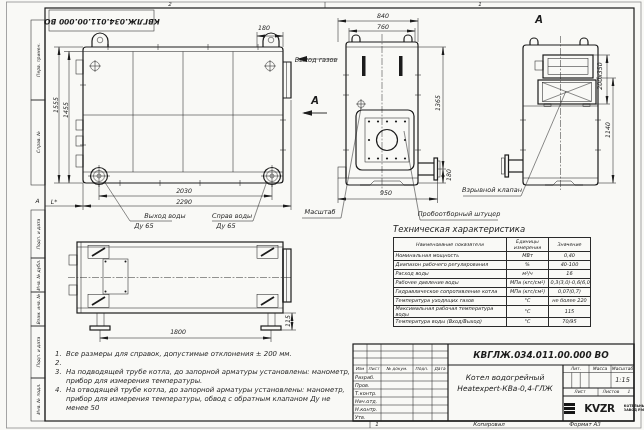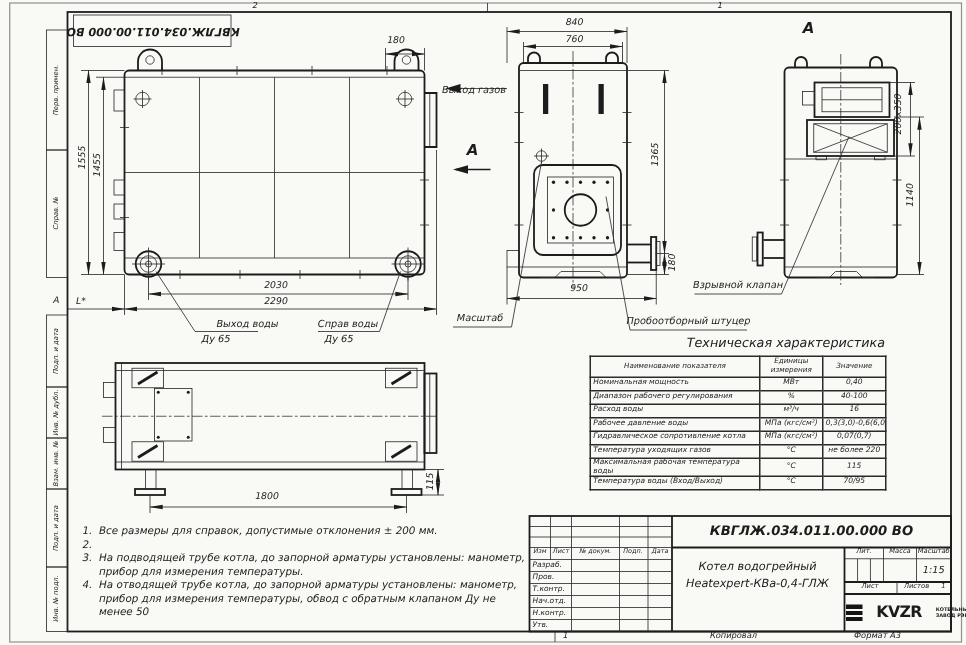--- a/index.html
+++ b/index.html
@@ -23,21 +23,21 @@
   .f45{font-size:4.5px}
   .f43{font-size:4.3px}
   .f65{font-size:6.5px}
   .f88{font-size:8.8px}
   .f75{font-size:7.5px}
   .tbl{position:absolute;font-size:5px;transform:translateY(-50%);white-space:nowrap}
   .notes{position:absolute;left:55px;top:350px;width:300px}
   .note{display:flex;font-size:6.9px;line-height:1.3;margin:0}
   .note .n{width:11px;flex:none}
   .tech{position:absolute;left:393px;top:224px;width:197px}
-  .tech-title{text-align:right;font-size:8.5px;margin-bottom:3px}
+  .tech-title{text-align:left;font-size:8.5px;margin-bottom:3px}
   table.spec{border-collapse:collapse;width:197px;table-layout:fixed}
   .spec td{border:0.6px solid #2a2a2a;font-size:5px;line-height:1.1;padding:0 1.5px;height:8px;overflow:hidden}
   .spec tr.hd td{height:13px;text-align:center;font-size:4.8px}
   .spec td.u,.spec td.v{text-align:center}
   .logo{position:absolute;left:564px;top:397px;width:84px;height:22px;display:flex;align-items:center;justify-content:space-between;gap:2px;font-style:normal}
   .logo .bars{width:11px;height:11px;background:linear-gradient(#151515 0 26%,#f9f9f6 26% 37%,#151515 37% 63%,#f9f9f6 63% 74%,#151515 74% 100%)}
   .logo .kv{font-weight:bold;font-size:10.5px;letter-spacing:-0.4px}
   .logo .cap{font-weight:bold;font-size:3.3px;line-height:1.25;text-align:left}
 </style>
 </head>

